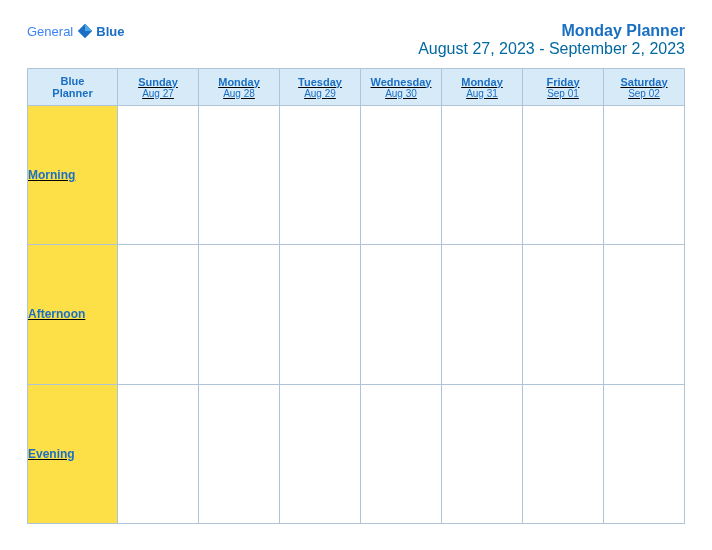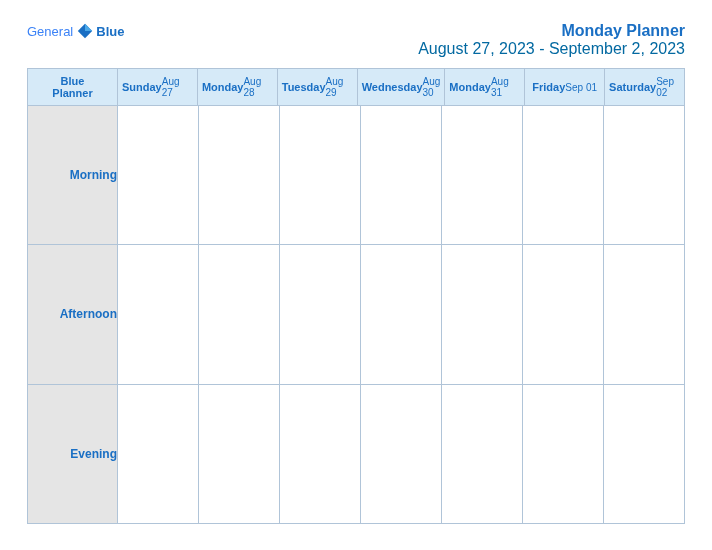--- a/index.html
+++ b/index.html
@@ -90,24 +90,25 @@
       font-size: 11px;
       font-weight: bold;
       color: #1a6fc4;
       text-align: center;
     }
     .day-col-header {
       flex: 1;
       background: #d6eaf8;
       border-right: 1.5px solid #b0c4d8;
       display: flex;
-      flex-direction: row;
+      flex-direction: column;
       align-items: center;
       justify-content: center;
       padding: 6px 4px;
+      text-decoration: underline;
     }
     .day-col-header:last-child {
       border-right: none;
     }
     .day-col-header .day-name {
       font-size: 11px;
       font-weight: bold;
       color: #1a6fc4;
     }
     .day-col-header .day-date {
@@ -123,25 +124,26 @@
       flex: 1;
       display: flex;
       border-bottom: 1.5px solid #b0c4d8;
     }
     .cal-row:last-child {
       border-bottom: none;
     }
     .row-label {
       width: 90px;
       min-width: 90px;
-      background: #e5e5e5;
-      border-right: 1.5px solid #b0c4d8;
-      display: flex;
-      align-items: center;
-      justify-content: flex-end;
+      background: #fde047;
+      border-right: 1.5px solid #b0c4d8;
+      display: flex;
+      align-items: center;
+      justify-content: flex-start;
+      text-decoration: underline;
     }
     .row-label span {
       font-size: 12px;
       color: #1a6fc4;
       font-weight: bold;
     }
     .day-cell {
       flex: 1;
       background: #fff;
       border-right: 1.5px solid #b0c4d8;

